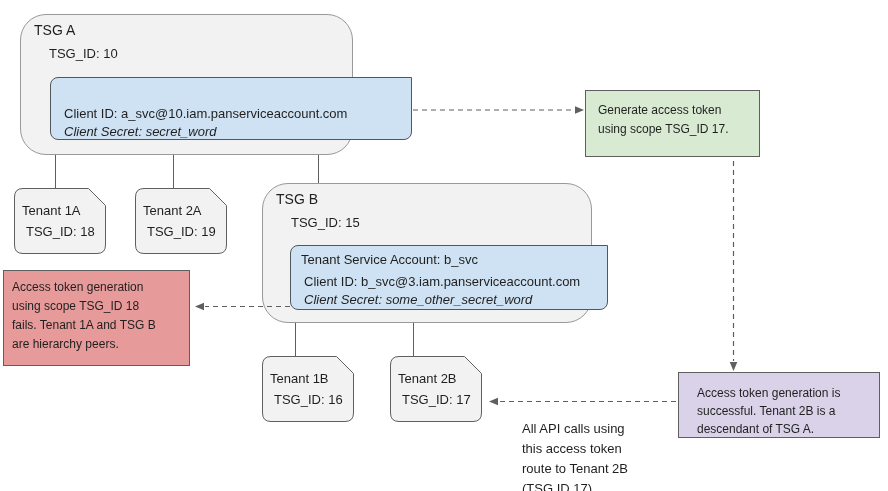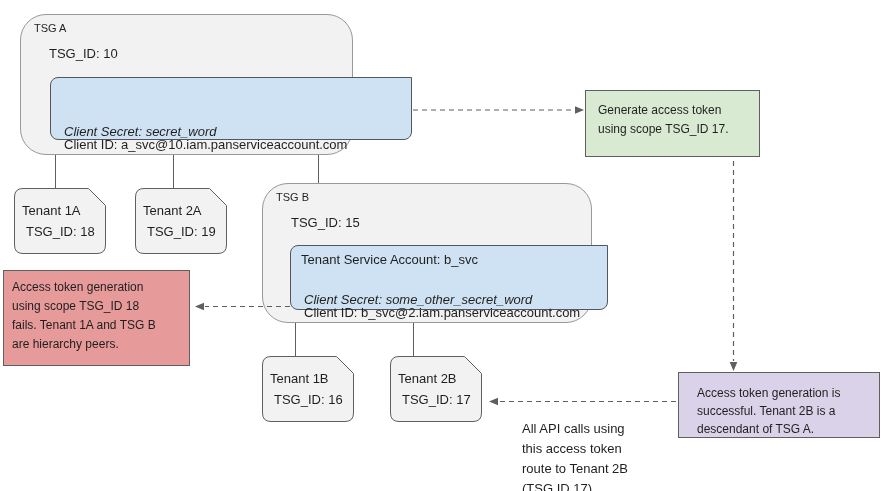--- a/index.html
+++ b/index.html
@@ -8,31 +8,31 @@
     font-family:"Liberation Sans", sans-serif;color:var(--color-text,#1f1f1f);
     -webkit-font-smoothing:antialiased;
   }
   svg.layer{position:absolute;left:0;top:0;pointer-events:none;}
 
   
   .tsg-box{
     position:absolute;background:var(--color-gray_fill);
     border:1px solid var(--color-border_light);border-radius:26px;box-sizing:border-box;
   }
-  .tsg-title{position:absolute;left:13px;top:7px;font-size:11px;white-space:nowrap;}
+  .tsg-title{position:absolute;left:13px;top:7px;font-size:14px;white-space:nowrap;}
   .tsg-id{position:absolute;left:28px;top:31px;font-size:13px;white-space:nowrap;}
 
   
   .svc-box{
     position:absolute;background:var(--color-blue_fill);
     border:1px solid var(--color-border_blue);border-radius:8px 0 8px 8px;
     box-sizing:border-box;font-size:13px;
   }
   .svc-name{position:absolute;left:10px;top:6px;white-space:nowrap;}
-  .svc-client-id{position:absolute;left:13px;top:28px;white-space:nowrap;margin-top:31px;}
+  .svc-client-id{position:absolute;left:13px;top:28px;white-space:nowrap;}
   .svc-secret{position:absolute;left:13px;top:46px;white-space:nowrap;font-style:italic;}
 
   
   .tenant-card{position:absolute;width:92px;height:66px;font-size:13px;}
   .tenant-card svg{position:absolute;left:0;top:0;}
   .tenant-title{position:absolute;left:8px;top:15px;white-space:nowrap;}
   .tenant-id{position:absolute;left:12px;top:36px;white-space:nowrap;}
 
   
   .note{position:absolute;box-sizing:border-box;border:1px solid var(--color-border_dark);
@@ -68,21 +68,21 @@
     <div class="tsg-id">TSG_ID: 15</div>
   </div>
 
   <div class="svc-box" style="left:50px;top:77px;width:362px;height:63px;">
     <div class="svc-client-id">Client ID: a_svc@10.iam.panserviceaccount.com</div>
     <div class="svc-secret">Client Secret: secret_word</div>
   </div>
 
   <div class="svc-box" style="left:290px;top:245px;width:318px;height:65px;">
     <div class="svc-name">Tenant Service Account: b_svc</div>
-    <div class="svc-client-id">Client ID: b_svc@2.iam.panserviceaccount.com</div>
+    <div class="svc-client-id">Client ID: b_svc@3.iam.panserviceaccount.com</div>
     <div class="svc-secret">Client Secret: some_other_secret_word</div>
   </div>
 
   <div class="tenant-card" style="left:14px;top:188px;">
     <svg width="92" height="66">
       <path d="M9 .5 L74.5 .5 L91.5 17.5 L91.5 57 Q91.5 65.5 83 65.5 L9 65.5 Q.5 65.5 .5 57 L.5 9 Q.5 .5 9 .5 Z" fill="var(--color-gray_fill)" stroke="var(--color-border_dark)"></path>
     </svg>
     <div class="tenant-title">Tenant 1A</div>
     <div class="tenant-id">TSG_ID: 18</div>
   </div>

